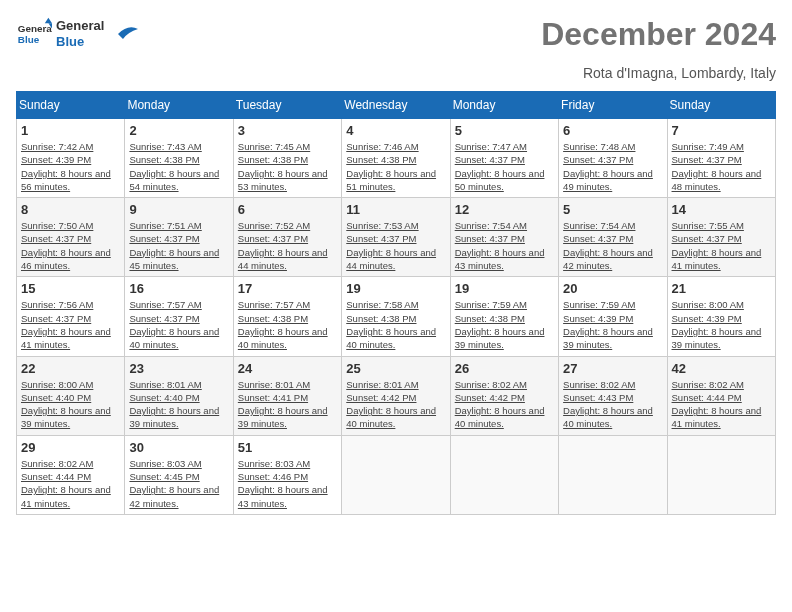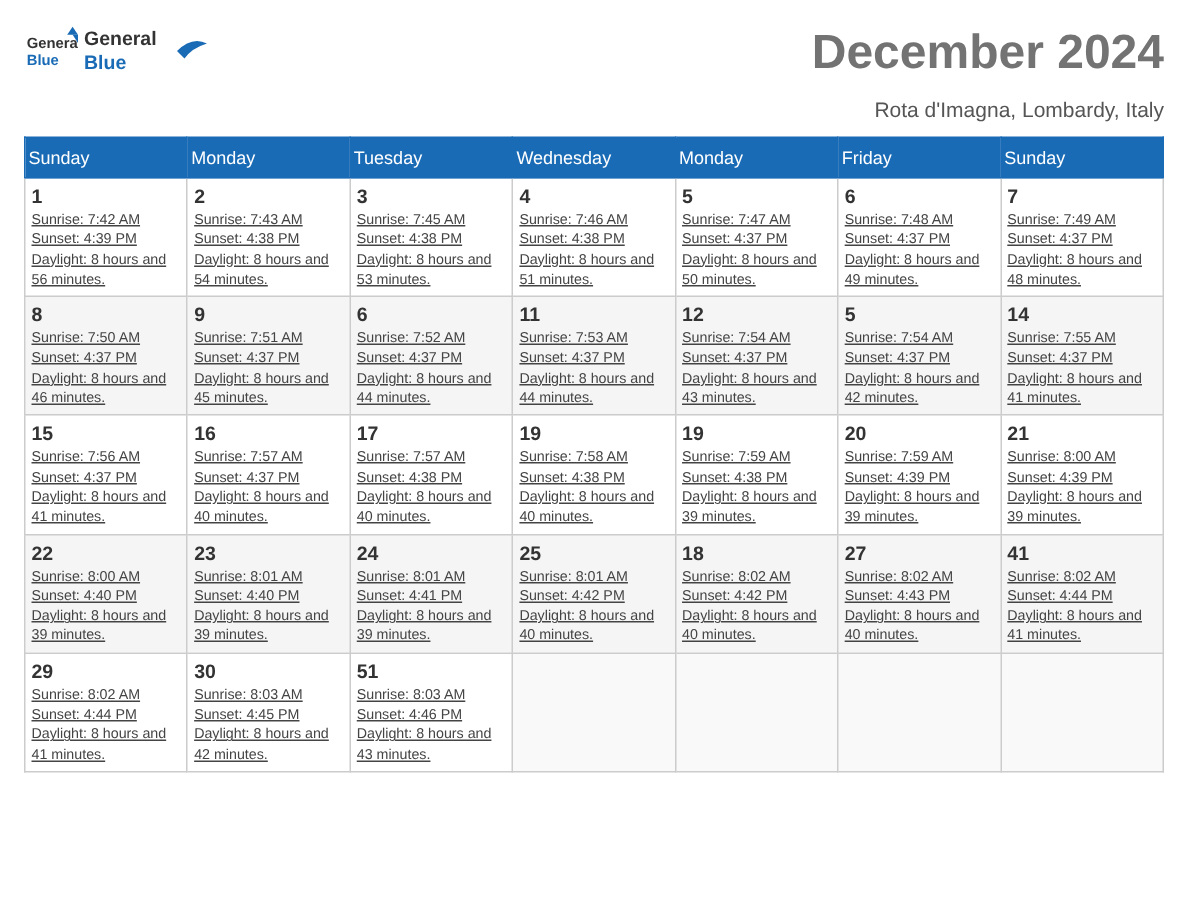--- a/index.html
+++ b/index.html
@@ -318,37 +318,37 @@
       </td>
         <td>
         <div class="day-number">25</div>
         <div class="day-info">
           Sunrise: 8:01 AM<br>
           Sunset: 4:42 PM<br>
           Daylight: 8 hours and 40 minutes.
         </div>
       </td>
         <td>
-        <div class="day-number">18</div>
+        <div class="day-number">26</div>
         <div class="day-info">
           Sunrise: 8:02 AM<br>
           Sunset: 4:42 PM<br>
           Daylight: 8 hours and 40 minutes.
         </div>
       </td>
         <td>
         <div class="day-number">27</div>
         <div class="day-info">
           Sunrise: 8:02 AM<br>
           Sunset: 4:43 PM<br>
           Daylight: 8 hours and 40 minutes.
         </div>
       </td>
         <td>
-        <div class="day-number">41</div>
+        <div class="day-number">42</div>
         <div class="day-info">
           Sunrise: 8:02 AM<br>
           Sunset: 4:44 PM<br>
           Daylight: 8 hours and 41 minutes.
         </div>
       </td>
       </tr>
       <tr>
         <td>
         <div class="day-number">29</div>

